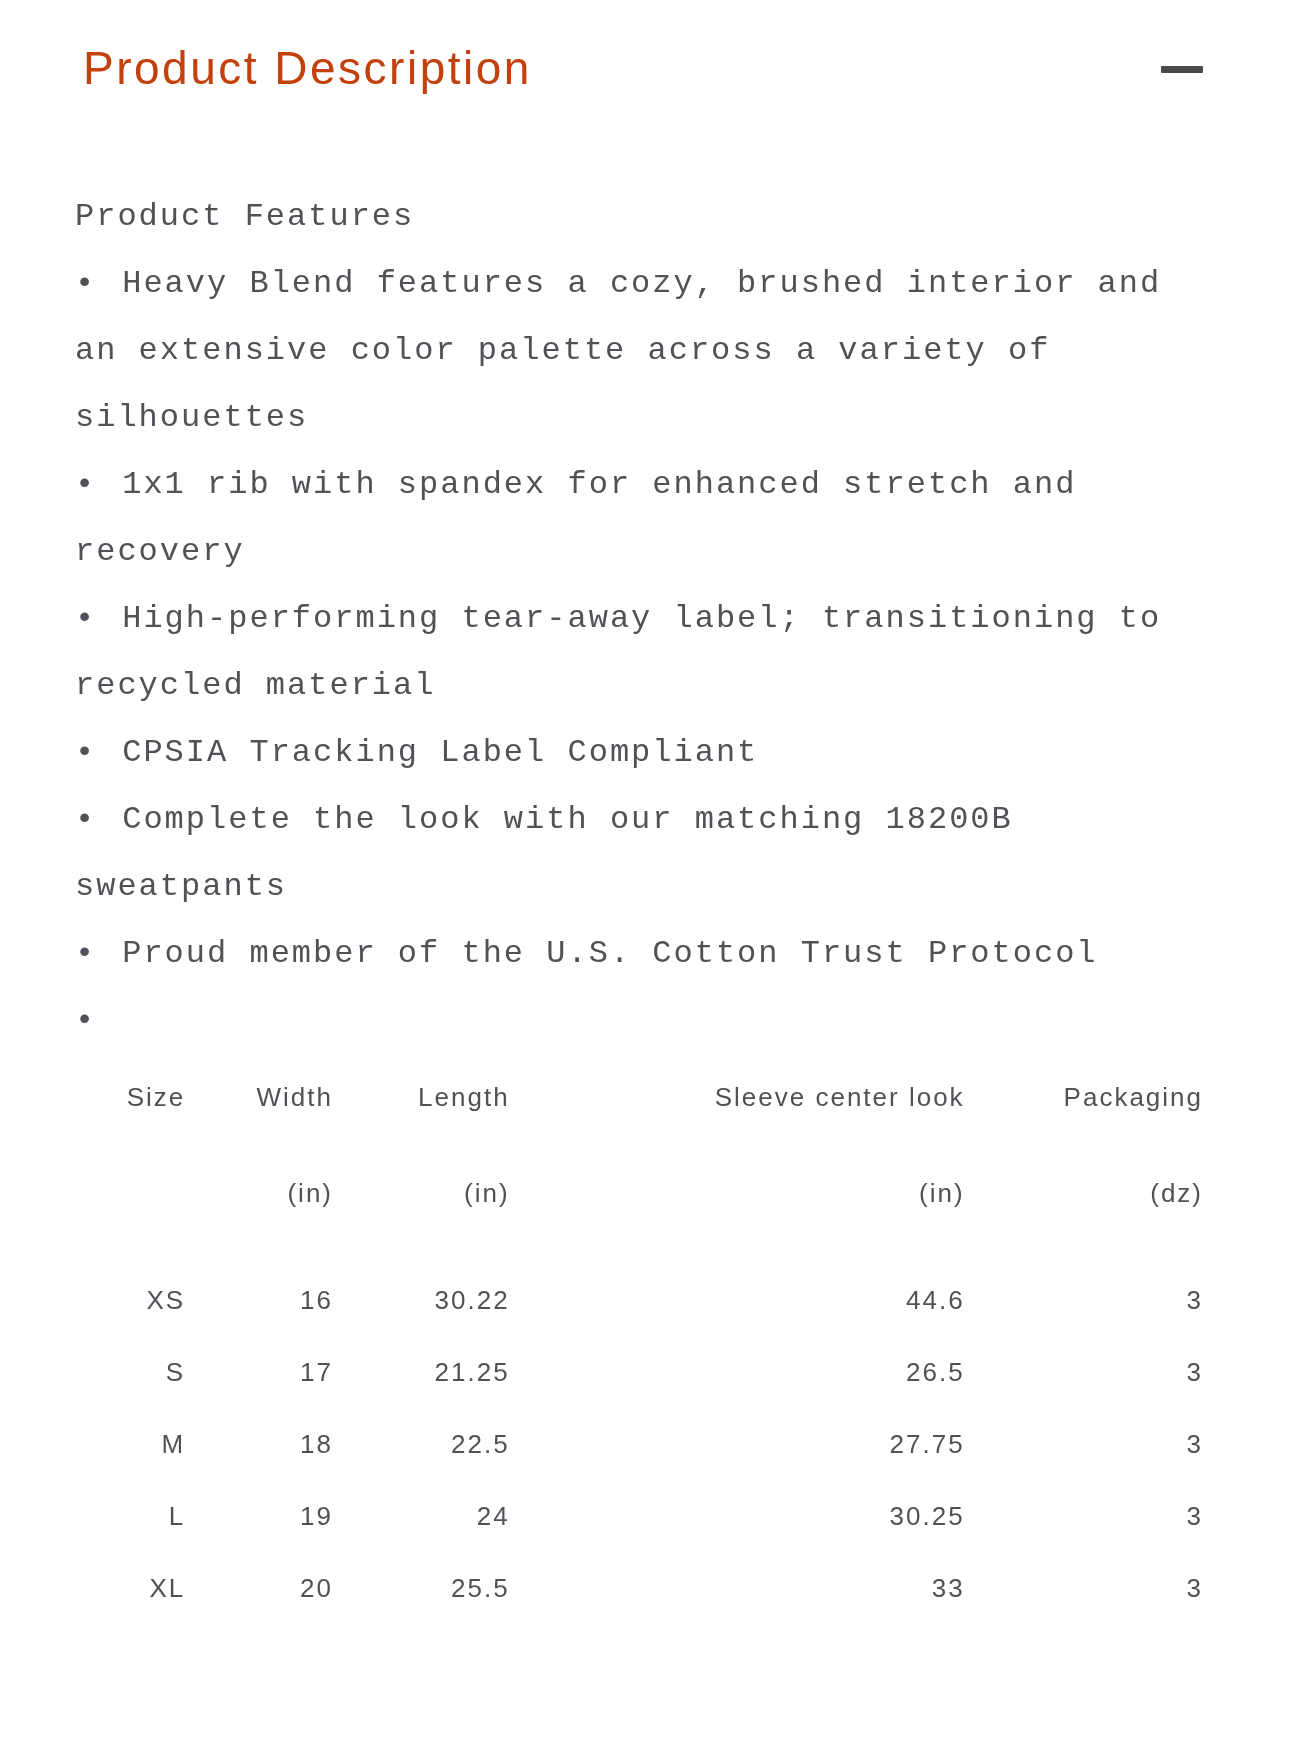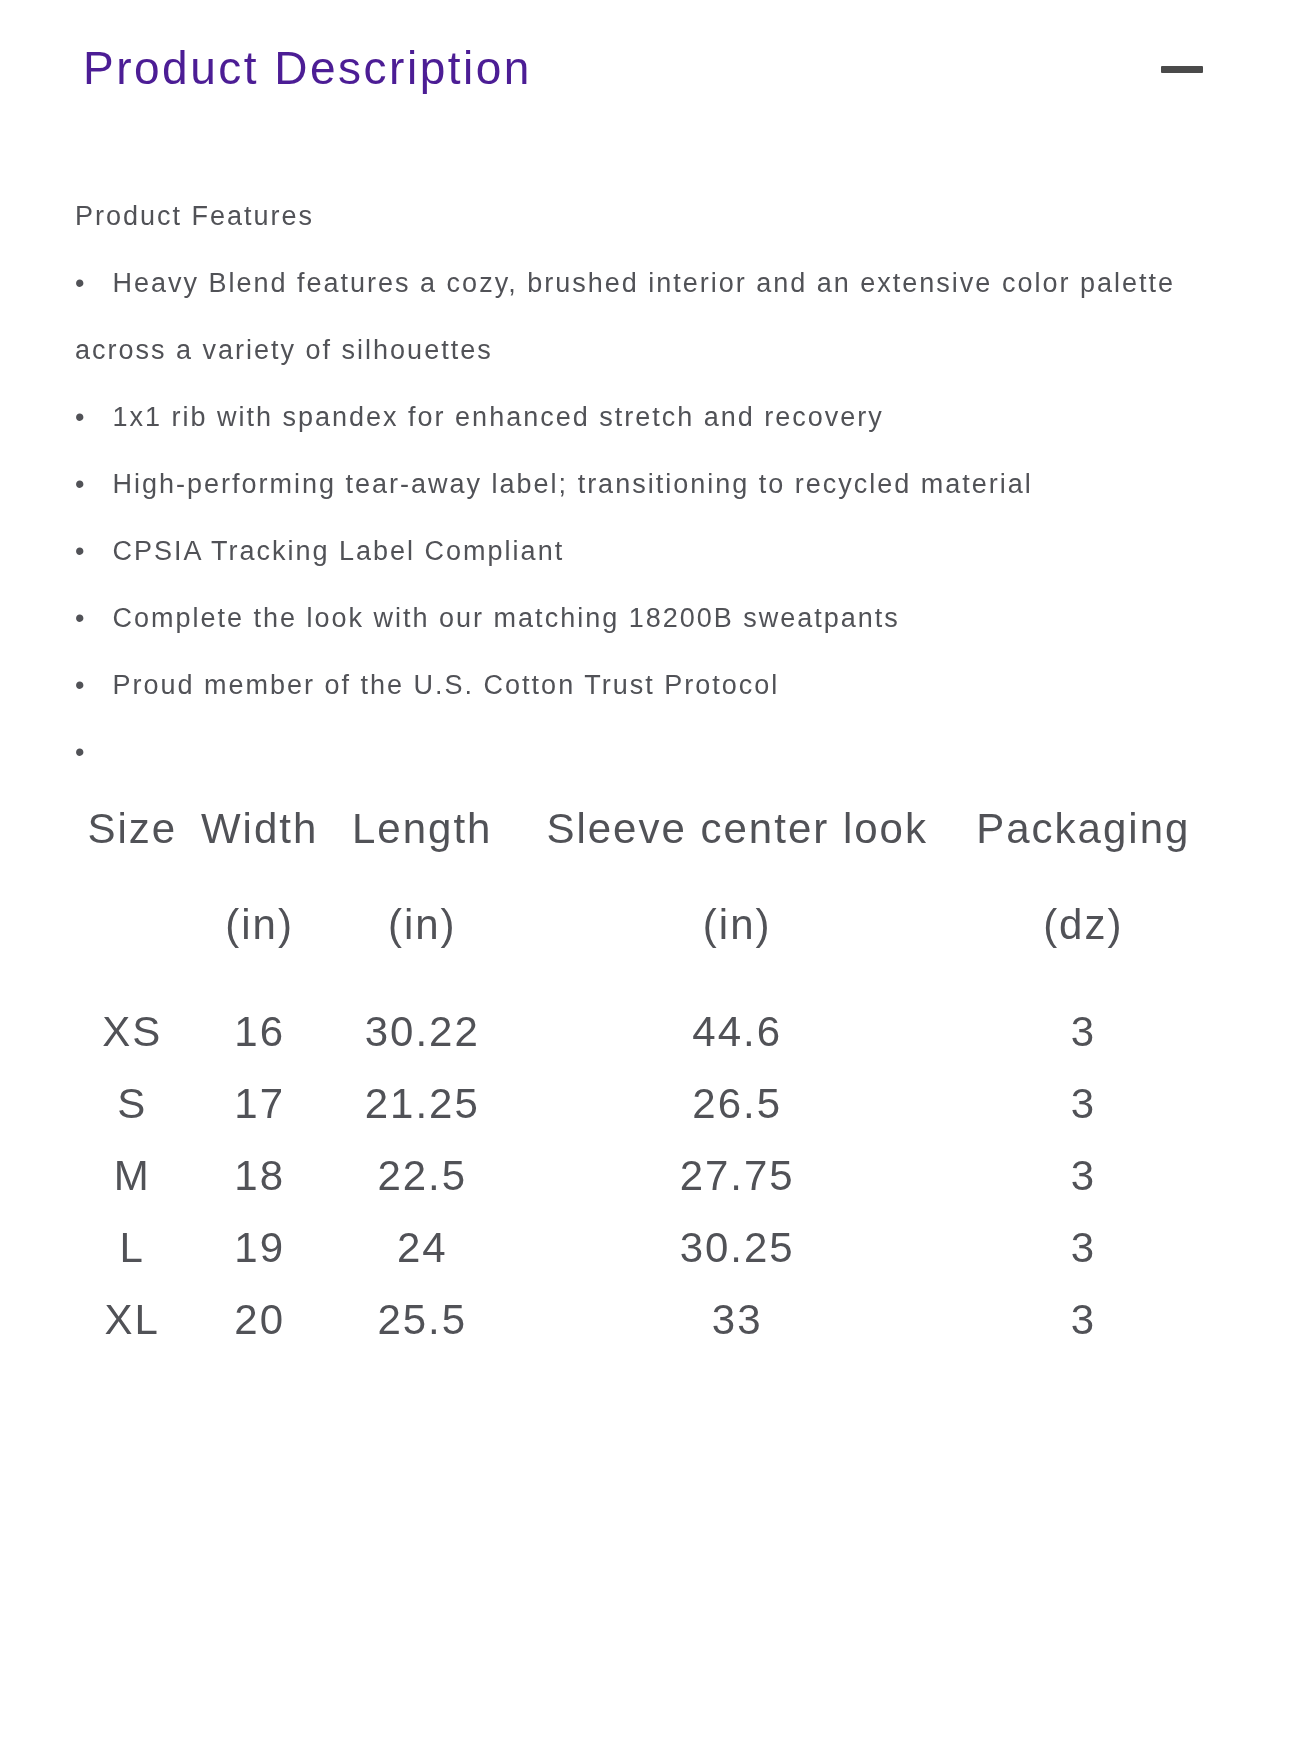--- a/index.html
+++ b/index.html
@@ -21,63 +21,64 @@
   .acc-header {
     display: flex;
     justify-content: space-between;
     align-items: flex-start;
   }
   .acc-title {
     margin: 0 0 0 8px;
     font-size: 46px;
     font-weight: 400;
     letter-spacing: 2.5px;
-    color: #4c1d95;
+    color: #c2410c;
     line-height: 1.15;
   }
   .collapse-btn {
     background: none;
     border: none;
     padding: 0;
     margin: 24px 0 0 0;
     cursor: pointer;
   }
   .minus-bar {
     display: block;
     width: 42px;
     height: 7px;
     background: #4a4a4a;
     border-radius: 1px;
   }
   
   .features {
     margin-top: 88px;
     max-width: 1100px;
-    font-size: 27px;
+    font-size: 32px;
     letter-spacing: 2px;
     line-height: 67px;
+    font-family: Liberation Mono, monospace;
   }
   .features p {
     margin: 0;
   }
   .features-heading {
     font-weight: 400;
   }
   .bullet {
     display: inline-block;
     margin-right: 26px;
   }
   
   .size-table {
     border-collapse: collapse;
     margin: 10px 0 0 4px;
-    font-size: 42px;
+    font-size: 26px;
     letter-spacing: 2px;
     color: #515257;
-    text-align: center;
+    text-align: right;
   }
   .size-table th {
     font-weight: 400;
     vertical-align: top;
     line-height: 66px;
     padding: 0 0 30px 0;
   }
   .size-table .units-row td {
     line-height: 66px;
     padding: 0 0 38px 0;

